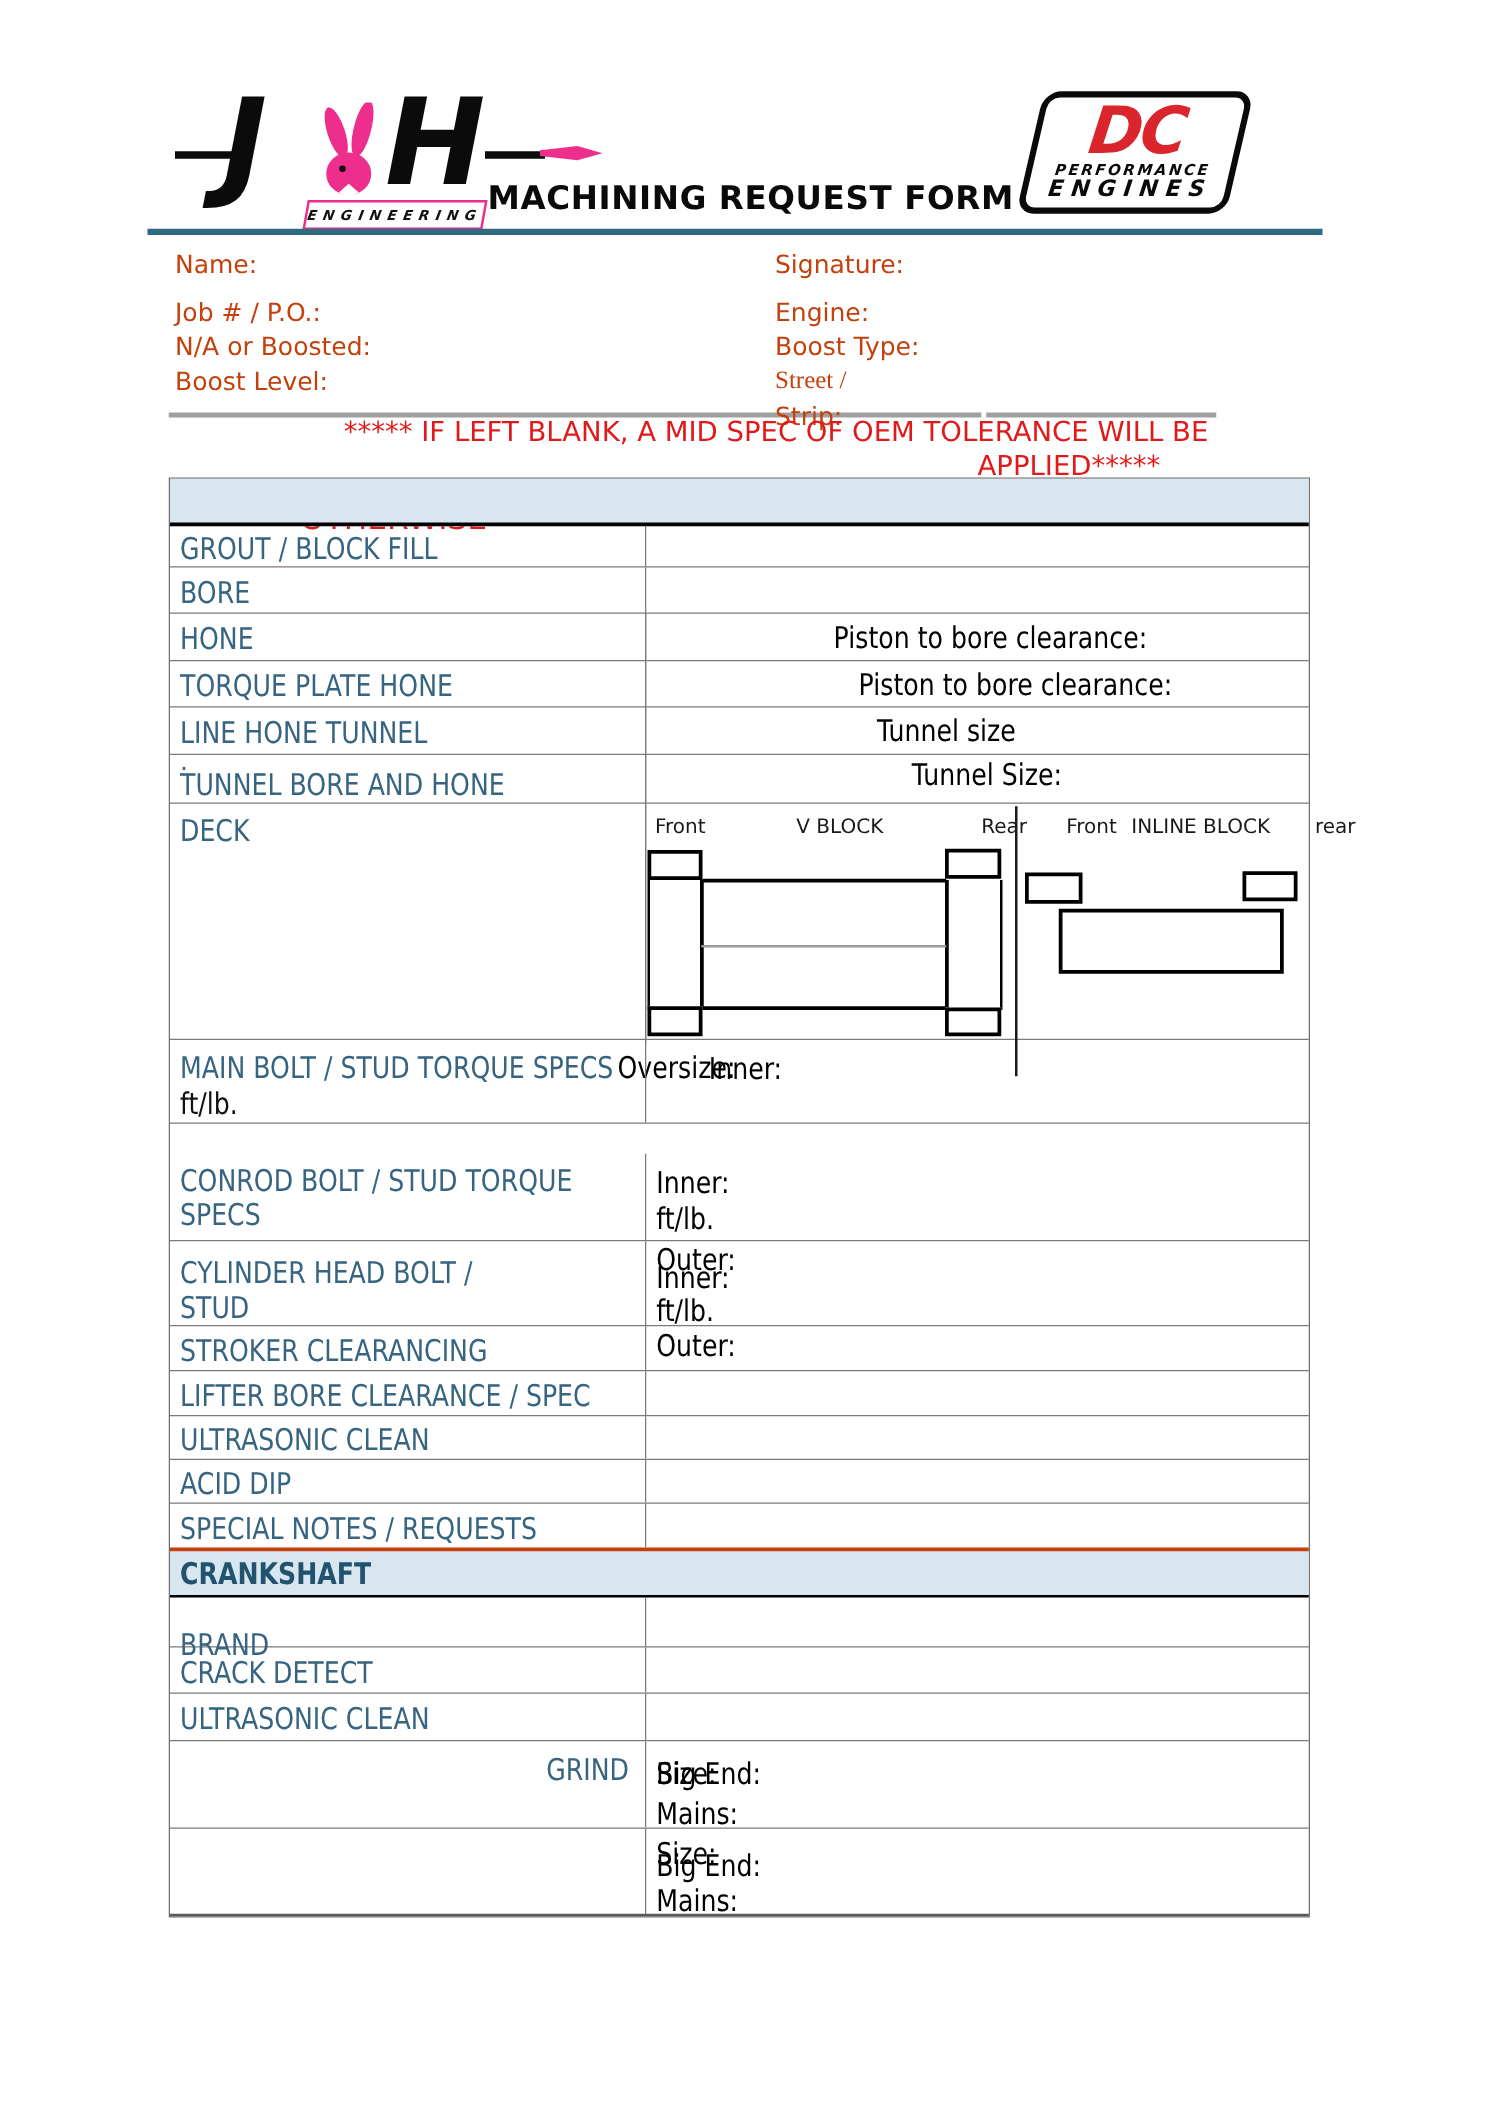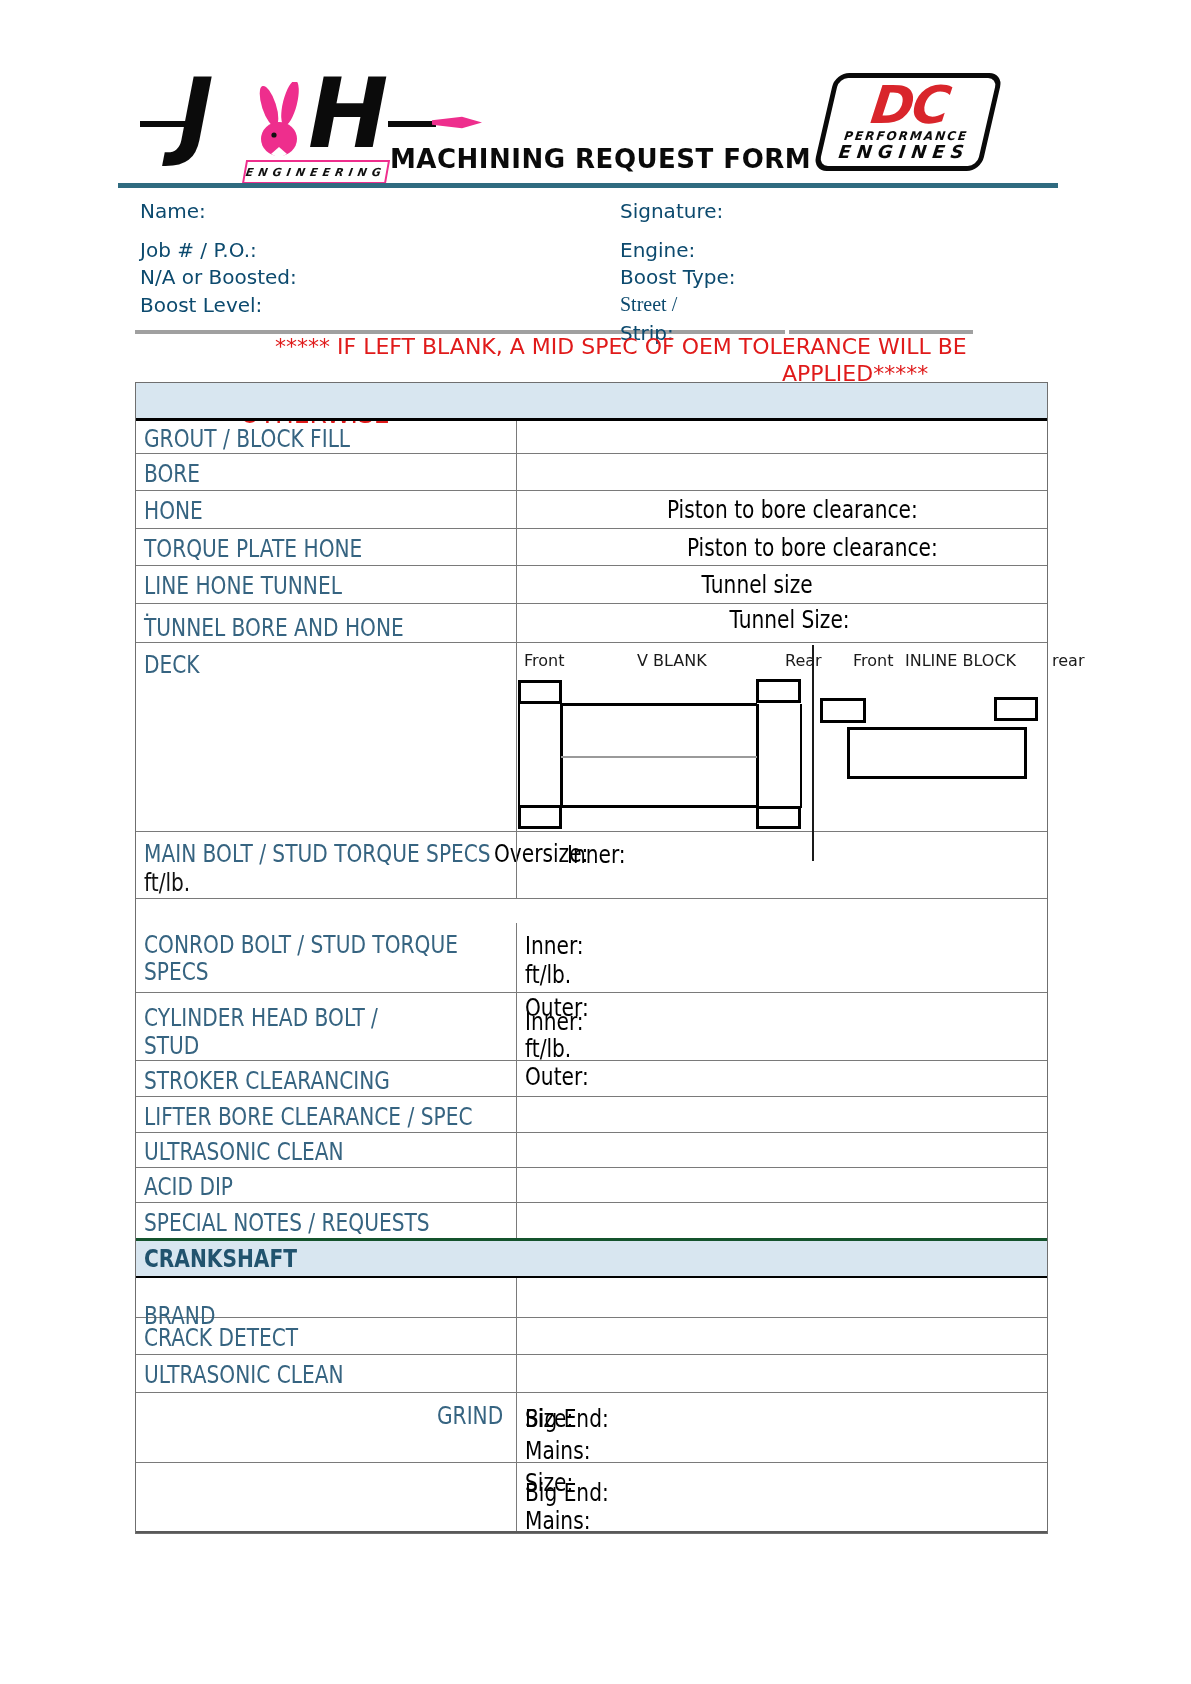--- a/index.html
+++ b/index.html
@@ -23,21 +23,21 @@
   .dc-inner { position:absolute; inset:0; transform:skewX(6deg); text-align:center; }
   .dc-dc { font-size:52px; font-weight:bold; font-style:italic; color:#d9252b; line-height:50px;
            letter-spacing:-2px; margin-top:2px; }
   .dc-perf { font-size:12px; font-weight:bold; font-style:italic; letter-spacing:2px; color:#0a0a0a;
              line-height:12px; }
   .dc-eng { font-size:18px; font-weight:bold; font-style:italic; letter-spacing:6px; color:#0a0a0a;
             line-height:19px; }
   .teal-rule { position:absolute; background:#2f6b80; }
 
   
-  .field { position:absolute; font-size:20px; color:#0c4a6e; white-space:nowrap; }
+  .field { position:absolute; font-size:20px; color:#c2410c; white-space:nowrap; }
 
   
   .warn { position:absolute; color:#e01a1a; font-size:22px; white-space:nowrap; }
   .warn3 { z-index:1; font-size:25px; }
   .gray-rule { position:absolute; height:4px; background:#a0a0a0; }
 
   
   .tbl { position:absolute; left:135px; top:382px; width:911px;
          border:1.6px solid #6f6f6f; box-sizing:content-box; }
   .thead { height:35px; background:#d8e6f0; border-bottom:3px solid #000;
@@ -148,21 +148,21 @@
         <span class="cx">TUNNEL BORE AND HONE</span>
       </div>
       <div class="vc vcenter" style="padding-left:15px; padding-top:2px;"><span class="cxc">Tunnel Size:</span></div>
     </div>
 
     <div class="row" style="height:189px;">
       <div class="lc" style="padding-top:8px;"><span class="cx">DECK</span></div>
       <div class="vc">
 
         <div class="dk-label" style="left:7px;  top:8px;">Front</div>
-        <div class="dk-label" style="left:120px;top:8px;">V BLANK</div>
+        <div class="dk-label" style="left:120px;top:8px;">V BLOCK</div>
         <div class="dk-label" style="left:268px;top:8px;">Rear</div>
         <div class="dk-label" style="left:336px;top:8px;">Front</div>
         <div class="dk-label" style="left:388px;top:8px;">INLINE BLOCK</div>
         <div class="dk-label" style="left:535px;top:8px;">rear</div>
 
         <div class="ln thin" style="left:295px; top:2px; width:2px; height:216px; z-index:3;"></div>
 
         <div class="ln" style="left:1px;   top:61px;  width:1.6px; height:104px;"></div>
         <div class="ln" style="left:283px; top:61px;  width:1.6px; height:104px;"></div>
         <div class="ln" style="left:44px;  top:60px;  width:196px; height:3.2px;"></div>
@@ -235,21 +235,21 @@
     <div class="row" style="height:35px;">
       <div class="lc" style="padding-top:5px;"><span class="cx">ULTRASONIC CLEAN</span></div>
       <div class="vc"></div>
     </div>
 
     <div class="row" style="height:35px;">
       <div class="lc" style="padding-top:5px;"><span class="cx">ACID DIP</span></div>
       <div class="vc"></div>
     </div>
 
-    <div class="row" style="height:38px; border-bottom:3px solid #14532d;">
+    <div class="row" style="height:38px; border-bottom:3px solid #c2410c;">
       <div class="lc"><span class="cx">SPECIAL NOTES / REQUESTS</span></div>
       <div class="vc"></div>
     </div>
 
     <div class="crank">
       <span class="cx">CRANKSHAFT</span>
     </div>
 
     <div class="row" style="height:40px; border-top:none;">
       <div class="lc" style="padding-top:24px;"><span class="cx">BRAND</span></div>

